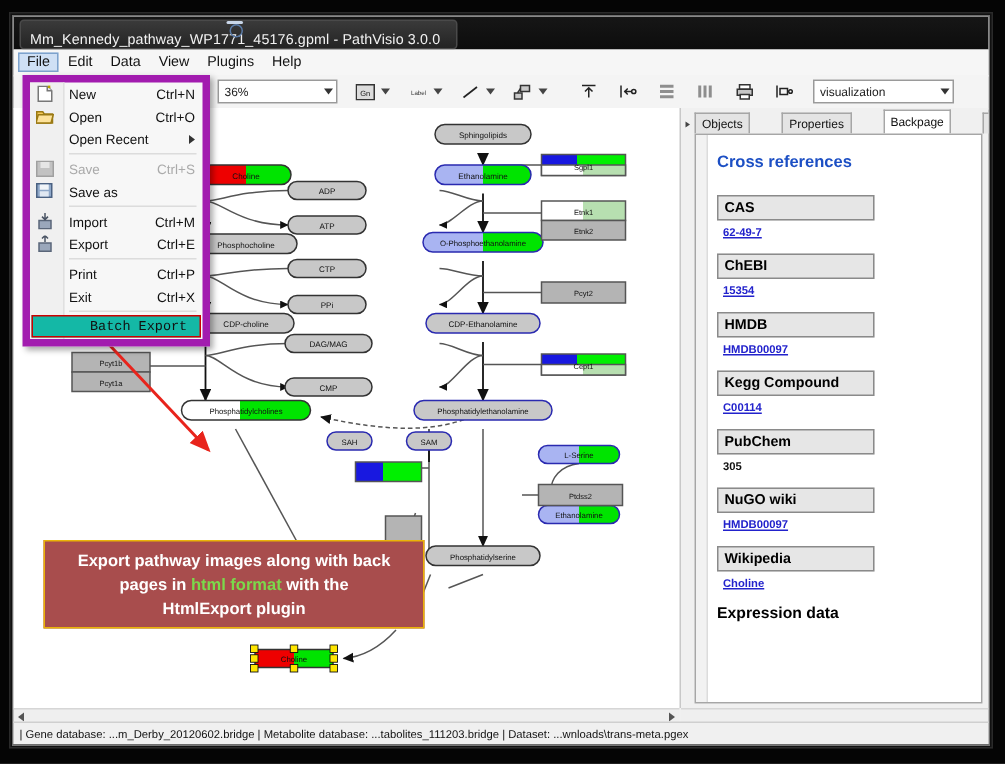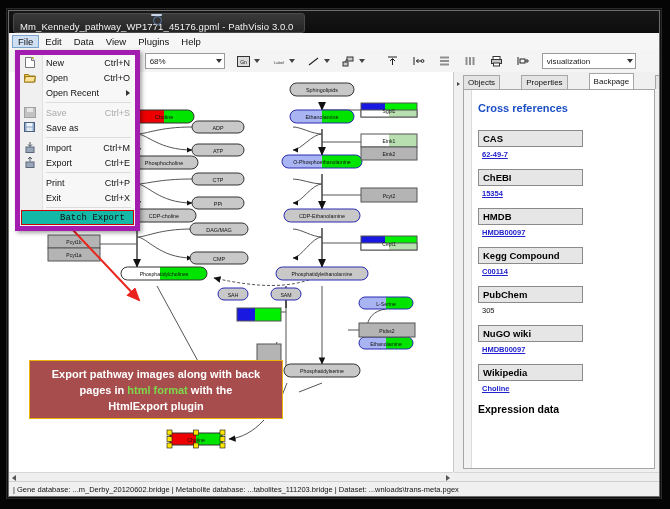--- a/index.html
+++ b/index.html
@@ -78,21 +78,21 @@
   #panelbody{position:absolute;left:9px;top:17px;width:190px;height:378px;background:#fff;
              border:1px solid #a6a6a6;overflow:hidden;}
   #panelscroll{position:absolute;left:0;top:0;width:7px;height:100%;background:#f2f2f2;
                border-right:1px solid #dcdcdc;}
   #paneldoc{position:absolute;left:8px;top:0;width:180px;padding:8px 0 0 6px;}
   .xrefTitle{color:#1c4fc4;font-size:11px;font-weight:bold;margin:4px 0 16px 0;}
   .xbox{width:95px;border:1px solid #8a8a8a;background:#e6e6e6;font-size:9.5px;font-weight:bold;
         color:#000;padding:2px 4px;margin-bottom:3px;}
   .xlink{font-size:7.5px;color:#2222cc;text-decoration:underline;font-weight:bold;
          margin:0 0 10px 4px;display:block;}
-  .xplain{font-size:7.5px;color:#111;font-weight:normal;margin:0 0 10px 4px;display:block;}
+  .xplain{font-size:7.5px;color:#111;font-weight:bold;margin:0 0 10px 4px;display:block;}
   .exprTitle{color:#000;font-size:10.5px;font-weight:bold;margin-top:4px;}
 
   
   #hscroll{position:absolute;left:0;top:461px;width:444px;height:9px;background:#efefef;
            border-top:1px solid #d6d6d6;}
   #hscroll .la{position:absolute;left:3px;top:2px;width:0;height:0;border-top:3px solid transparent;
                border-bottom:3px solid transparent;border-right:4px solid #555;}
   #hscroll .ra{position:absolute;right:3px;top:2px;width:0;height:0;border-top:3px solid transparent;
                border-bottom:3px solid transparent;border-left:4px solid #555;}
   #panelhscroll{position:absolute;left:445px;top:461px;width:205px;height:9px;background:#efefef;
@@ -128,21 +128,21 @@
     <div class="menuitem">Edit</div>
     <div class="menuitem">Data</div>
     <div class="menuitem">View</div>
     <div class="menuitem">Plugins</div>
     <div class="menuitem">Help</div>
   </div>
 
   <div id="toolbar">
     <span class="zlabel">Zoom:</span>
     <div class="combo" style="width:72px;">
-      <span>68%</span>
+      <span>36%</span>
       <span class="arr"></span>
     </div>
     <div class="tgap"></div>
     <div class="tbtn">
       <svg width="13" height="11" viewBox="0 0 13 11">
             <rect x="0.5" y="0.5" width="12" height="10" fill="#dcdcdc" stroke="#333"></rect>
             <text x="6.5" y="7.8" font-size="5" text-anchor="middle" fill="#111" font-family="Liberation Sans">Gn</text>
           </svg>
     </div>
     <span class="tsep"></span>

